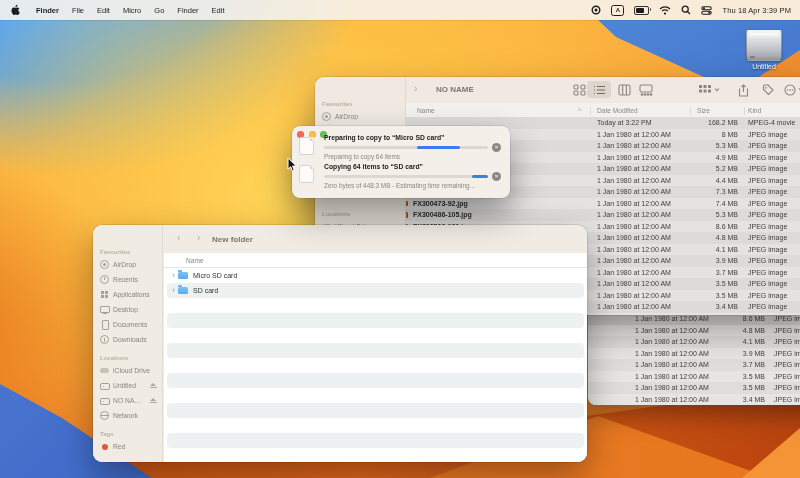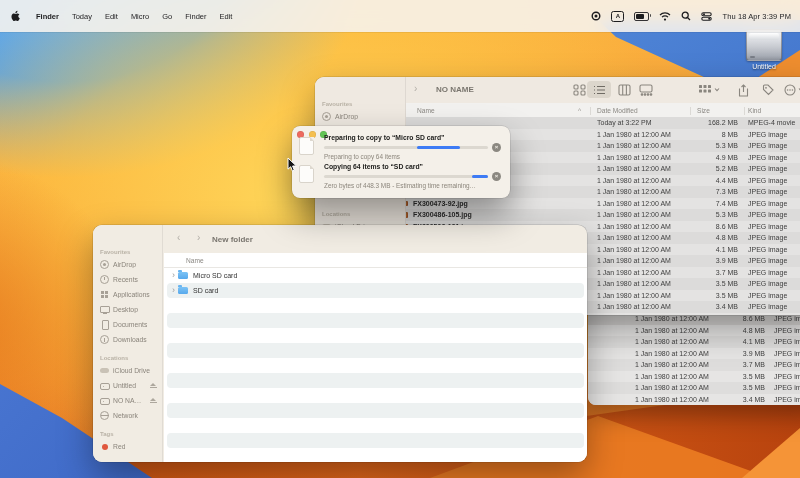--- a/index.html
+++ b/index.html
@@ -13,21 +13,21 @@
   .wp-dune{background:radial-gradient(ellipse 560px 380px at 38% 42%, rgba(255,218,92,.95) 0%, rgba(255,202,72,.55) 45%, rgba(255,202,72,0) 72%);}
   .wp-sky-right{clip-path:polygon(598px 20px,800px 20px,800px 132px,706px 78px,616px 37px);background:linear-gradient(150deg,#5d99e4 10%,#3f6fc8 70%,#2f57ae 100%);}
   .wp-tri-orange{clip-path:polygon(800px 50px,800px 134px,702px 134px,748px 84px);background:#ef8e2f;}
   .wp-band{clip-path:polygon(0 452px,430px 438px,700px 400px,800px 400px,800px 478px,0 478px);background:linear-gradient(90deg,#c8500f 0%,#e0661a 45%,#b8430e 100%);}
   .wp-band-lite{clip-path:polygon(430px 478px,598px 416px,770px 478px);background:#ea7a22;opacity:.95;}
   .wp-tri-br{clip-path:polygon(742px 478px,800px 428px,800px 478px);background:#f59437;}
   .wp-blue-bl{clip-path:polygon(0 384px,62px 418px,152px 478px,0 478px);background:linear-gradient(135deg,#5585dd 0%,#3a63c2 60%,#2b4ba8 100%);}
   .wp-left-shade{background:radial-gradient(ellipse 260px 240px at -6% 68%, rgba(228,118,26,.8) 0%, rgba(228,118,26,0) 70%);}
 
   
-  #menubar{left:0;top:0;width:800px;height:32px;background:rgba(247,244,239,.88);backdrop-filter:blur(8px);display:flex;align-items:center;z-index:40;box-shadow:0 .5px 0 rgba(0,0,0,.12);}
+  #menubar{left:0;top:0;width:800px;height:20px;background:rgba(247,244,239,.88);backdrop-filter:blur(8px);display:flex;align-items:center;z-index:40;box-shadow:0 .5px 0 rgba(0,0,0,.12);}
   #mb-menus{display:flex;align-items:center;gap:13px;margin-left:9px;}
   .mbitem{font-size:7.5px;color:#1d1d1f;}
   .mbitem.bold{font-weight:700;margin-left:7px;}
   #mb-right{margin-left:auto;display:flex;align-items:center;gap:10px;padding-right:9px;}
   #mb-clock{font-size:7.5px;color:#1d1d1f;font-weight:500;letter-spacing:.1px;}
   .kbd-a{width:11px;height:9px;border:1px solid #1d1d1f;border-radius:2.5px;font-size:6px;font-weight:700;color:#1d1d1f;display:flex;align-items:center;justify-content:center;}
   .batt{position:relative;width:13px;height:7px;border:1px solid rgba(29,29,31,.9);border-radius:2px;}
   .batt i{position:absolute;left:1px;top:1px;bottom:1px;width:8px;background:#1d1d1f;border-radius:1px;}
   .batt::after{content:'';position:absolute;right:-3px;top:1.5px;width:1.5px;height:3px;background:rgba(29,29,31,.8);border-radius:0 1px 1px 0;}
 
@@ -596,21 +596,21 @@
   </div>
 
   <div class="abs" id="menubar">
     <span style="margin-left:10px;display:flex;align-items:center;">
       <svg width="10" height="12" viewBox="0 0 11 13">
           <path fill="#1d1d1f" d="M9.1 6.9c0-1.4 1.1-2 1.2-2.1-.7-1-1.7-1.1-2-1.1-.9-.1-1.7.5-2.1.5-.4 0-1.1-.5-1.8-.5C3.5 3.7 2.6 4.2 2.1 5c-1 1.7-.3 4.2.7 5.6.5.7 1 1.4 1.8 1.4.7 0 1-.5 1.8-.5s1.1.5 1.8.5c.8 0 1.3-.7 1.7-1.4.6-.8.8-1.6.8-1.6s-1.6-.6-1.6-2.1zM7.6 2.6c.4-.5.7-1.2.6-1.9-.6 0-1.3.4-1.7.9-.4.4-.7 1.1-.6 1.8.6.1 1.3-.3 1.7-.8z"></path>
         </svg>
     </span>
     <span id="mb-menus">
         <span class="mbitem bold">Finder</span>
-        <span class="mbitem">Today</span>
+        <span class="mbitem">File</span>
         <span class="mbitem">Edit</span>
         <span class="mbitem">Micro</span>
         <span class="mbitem">Go</span>
         <span class="mbitem">Finder</span>
         <span class="mbitem">Edit</span>
       </span>
     <span id="mb-right">
       <span>
         <svg width="10" height="10" viewBox="0 0 10 10">
             <circle cx="5" cy="5" r="3.8" fill="none" stroke="#1d1d1f" stroke-width="1.4"></circle>

